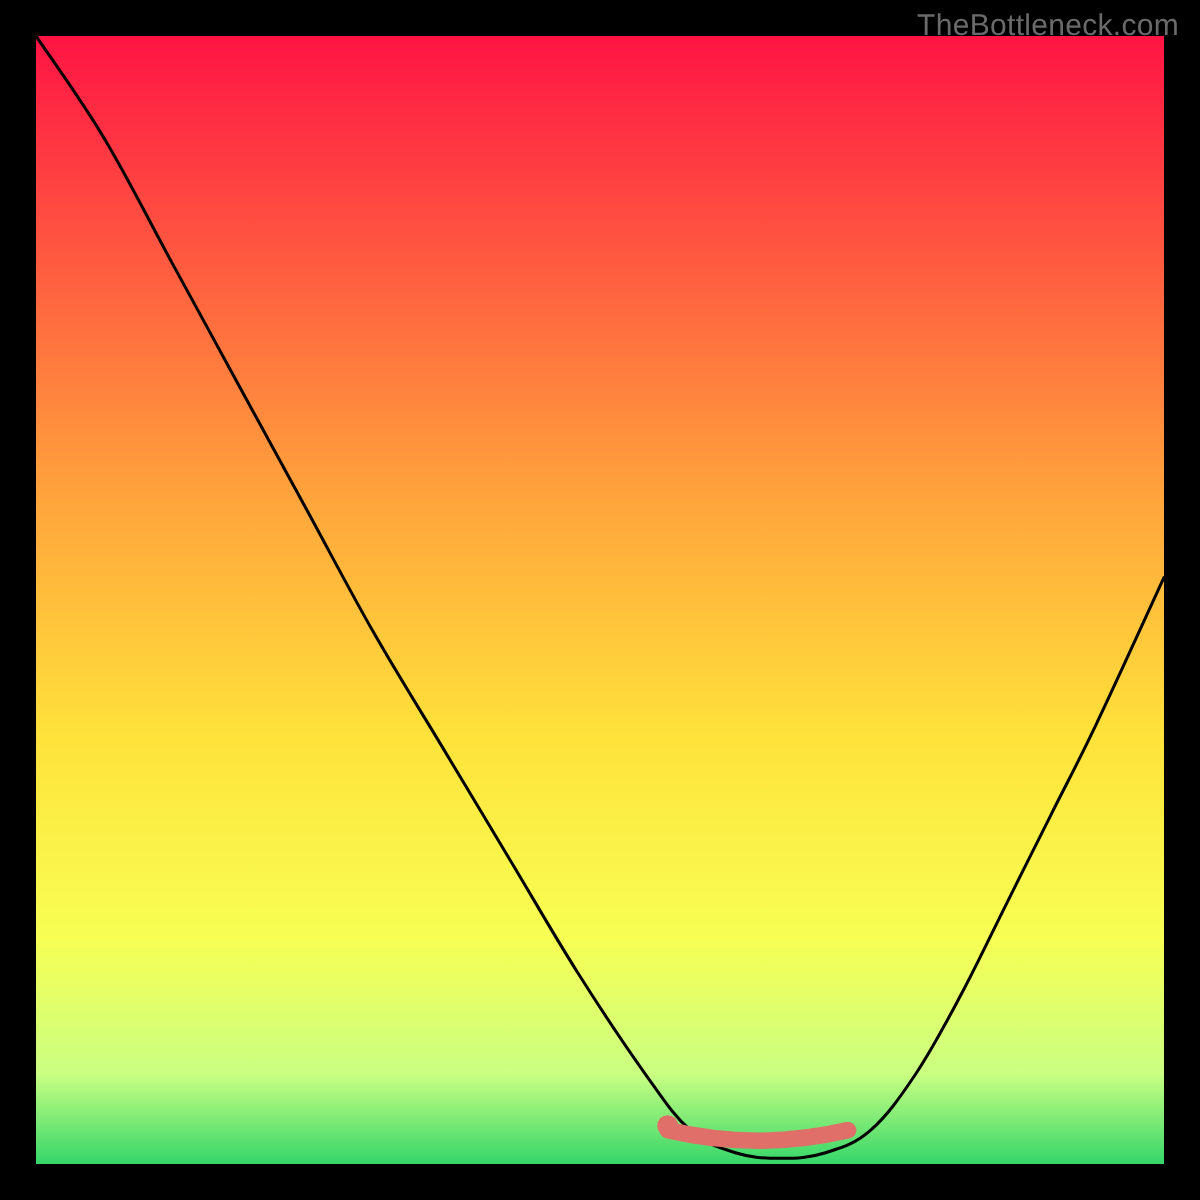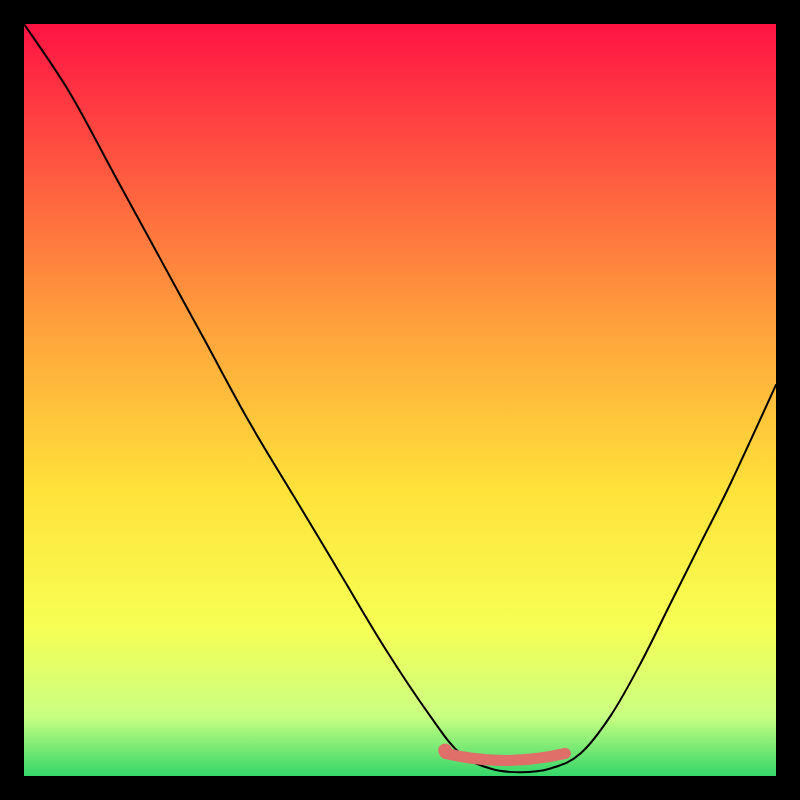--- a/index.html
+++ b/index.html
@@ -36,20 +36,21 @@
   svg {
     width: 100%;
     height: 100%;
     display: block;
   }
 </style>
 </head>
 <body>
 
 <div class="stage">
+  <div class="watermark">TheBottleneck.com</div>
 
   <div class="plot-area">
     <svg viewBox="0 0 752 752" preserveAspectRatio="none">
       <defs>
         <linearGradient id="bgGrad" x1="0" y1="0" x2="0" y2="1">
           <stop offset="0" stop-color="#ff1444"></stop>
           <stop offset="0.40" stop-color="#ffa13c"></stop>
           <stop offset="0.62" stop-color="#ffe23a"></stop>
           <stop offset="0.80" stop-color="#f7ff54"></stop>
           <stop offset="0.92" stop-color="#caff82"></stop>

